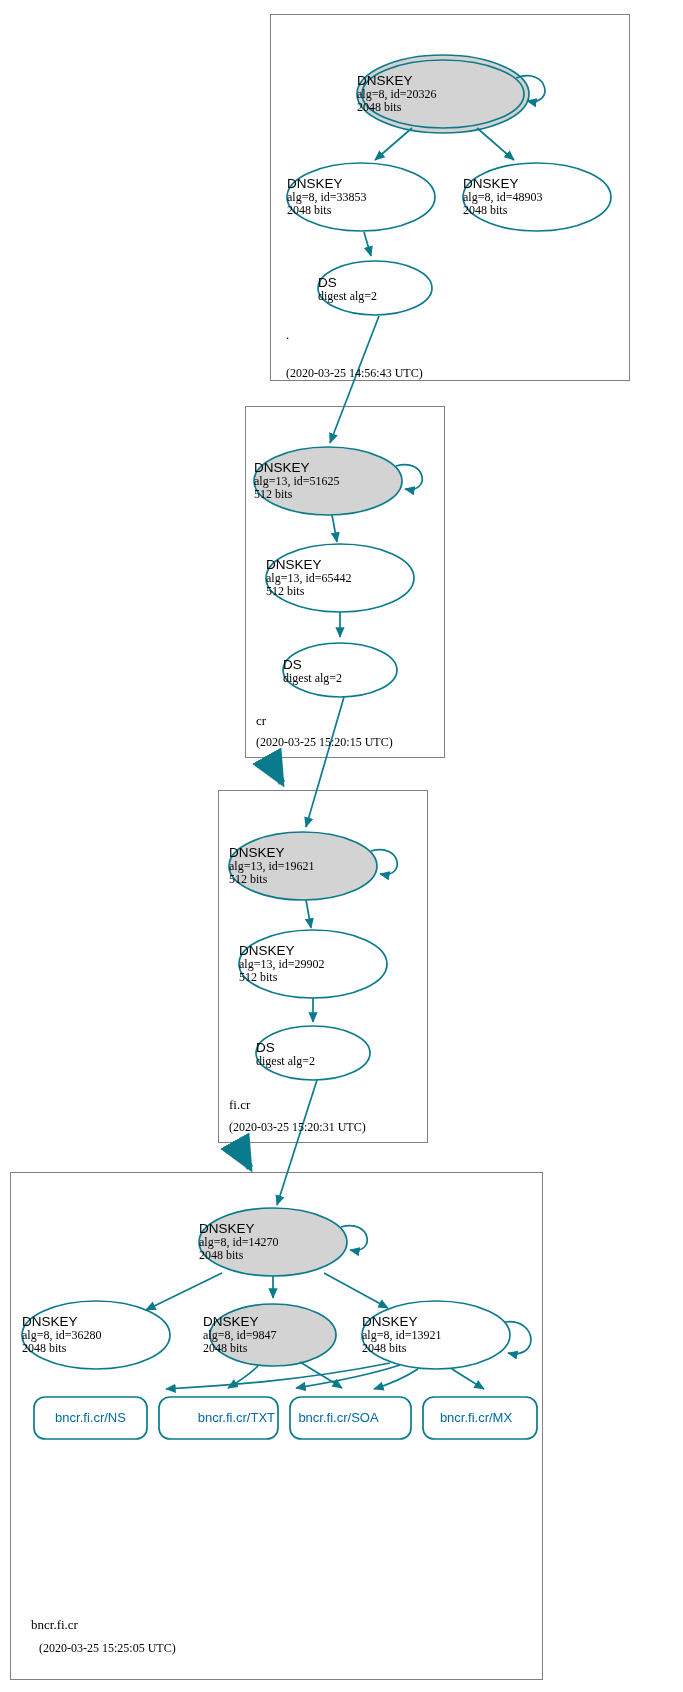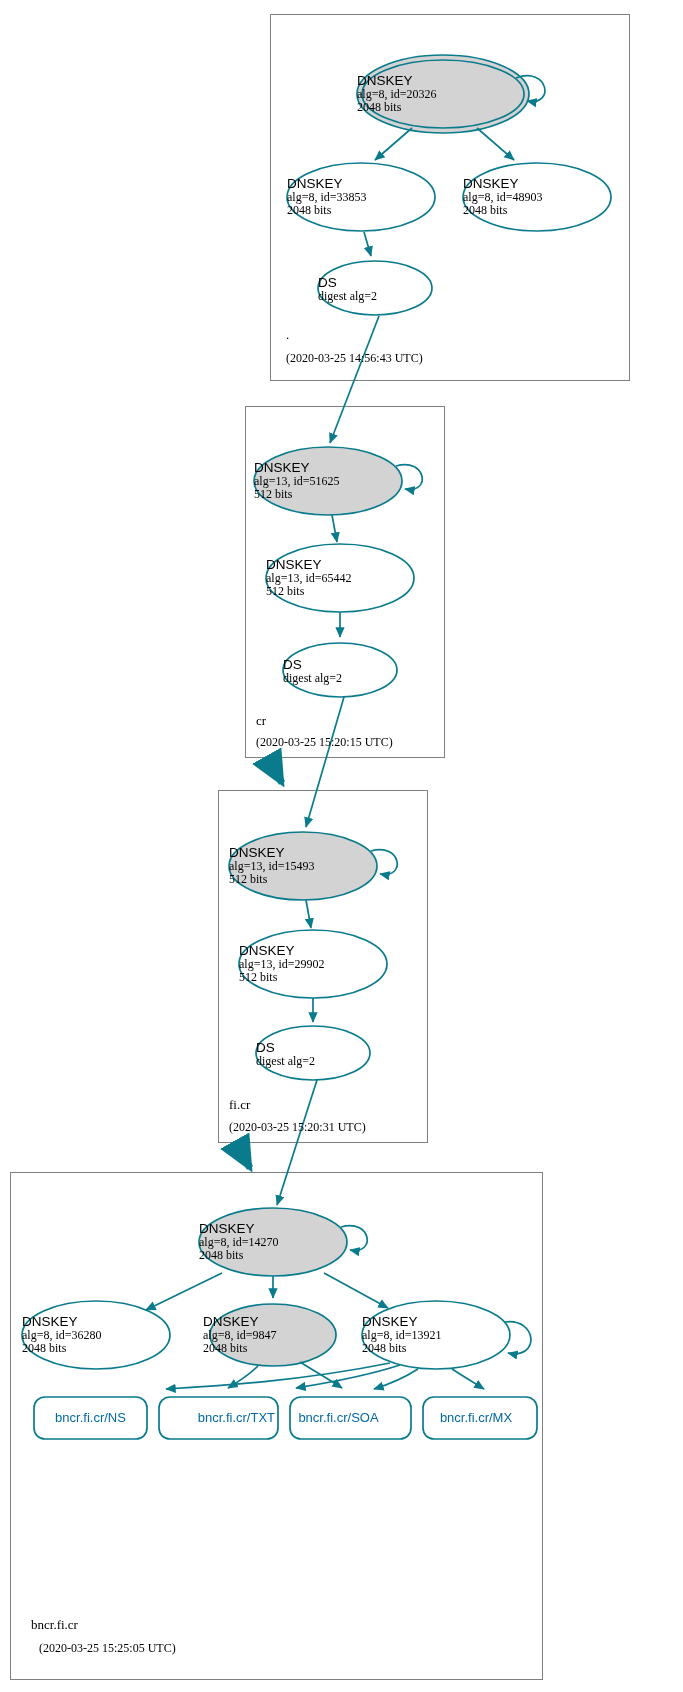--- a/index.html
+++ b/index.html
@@ -126,21 +126,21 @@
     <div class="nl-sub">alg=8, id=48903</div>
     <div class="nl-sub">2048 bits</div>
   </div>
 
   <div class="node-label" style="left:318px;top:275px;width:114px;">
     <div class="nl-title">DS</div>
     <div class="nl-sub">digest alg=2</div>
   </div>
 
   <div class="zone-name" style="left:286px;top:327px;">.</div>
-  <div class="zone-time" style="left:286px;top:351px;">(2020-03-25 14:56:43 UTC)</div>
+  <div class="zone-time" style="left:286px;top:366px;">(2020-03-25 14:56:43 UTC)</div>
 
   <div class="node-label" style="left:254px;top:460px;width:148px;">
     <div class="nl-title">DNSKEY</div>
     <div class="nl-sub">alg=13, id=51625</div>
     <div class="nl-sub">512 bits</div>
   </div>
 
   <div class="node-label" style="left:266px;top:557px;width:148px;">
     <div class="nl-title">DNSKEY</div>
     <div class="nl-sub">alg=13, id=65442</div>
@@ -150,21 +150,21 @@
   <div class="node-label" style="left:283px;top:657px;width:114px;">
     <div class="nl-title">DS</div>
     <div class="nl-sub">digest alg=2</div>
   </div>
 
   <div class="zone-name" style="left:256px;top:713px;">cr</div>
   <div class="zone-time" style="left:256px;top:735px;">(2020-03-25 15:20:15 UTC)</div>
 
   <div class="node-label" style="left:229px;top:845px;width:148px;">
     <div class="nl-title">DNSKEY</div>
-    <div class="nl-sub">alg=13, id=15493</div>
+    <div class="nl-sub">alg=13, id=19621</div>
     <div class="nl-sub">512 bits</div>
   </div>
 
   <div class="node-label" style="left:239px;top:943px;width:148px;">
     <div class="nl-title">DNSKEY</div>
     <div class="nl-sub">alg=13, id=29902</div>
     <div class="nl-sub">512 bits</div>
   </div>
 
   <div class="node-label" style="left:256px;top:1040px;width:114px;">

